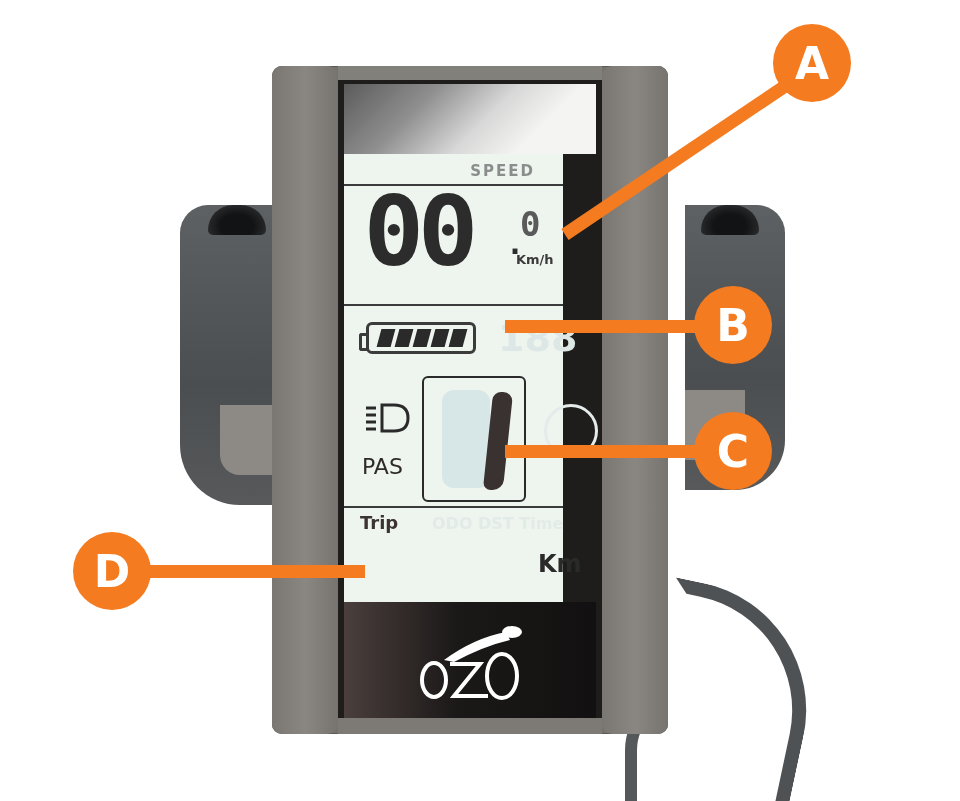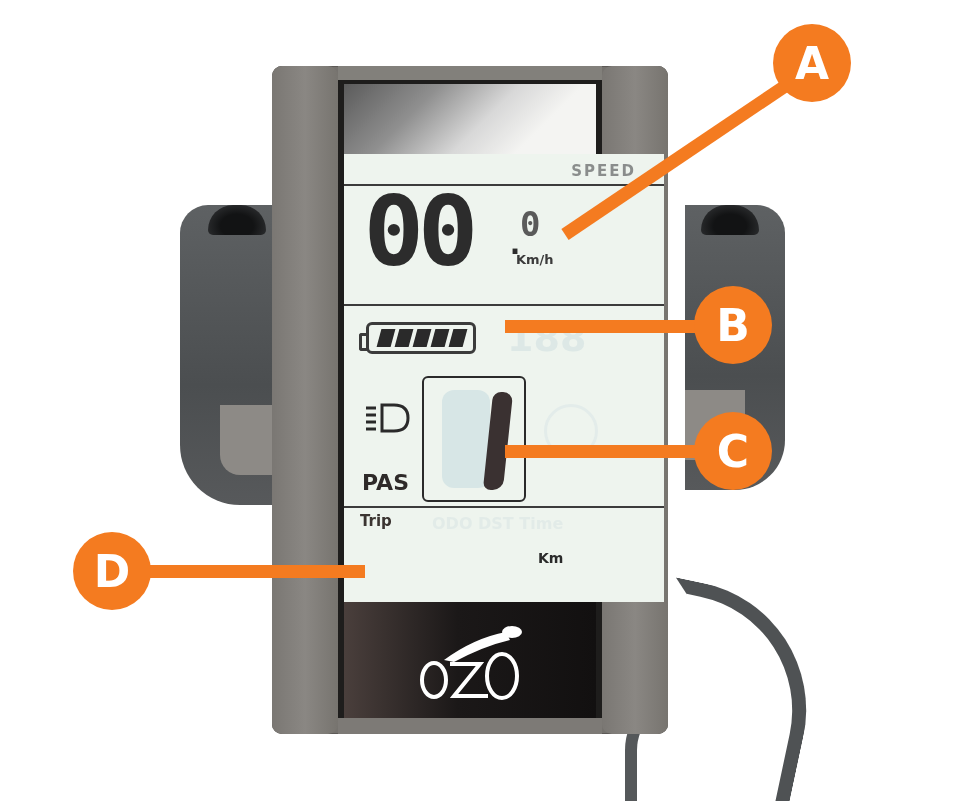--- a/index.html
+++ b/index.html
@@ -61,23 +61,22 @@
     .screen-frame {
       position: absolute; left: 66px; top: 14px; width: 264px; height: 638px;
       background: #1e1d1c;
     }
     
     .glass {
       position: absolute; left: 6px; top: 4px; width: 252px; height: 70px;
       background: linear-gradient(135deg,#5b5b5b 0%,#8f8f8f 30%,#d8d8d8 55%,#f4f4f2 75%);
     }
     .lcd {
-      position: absolute; left: 6px; top: 74px; width: 292px; height: 448px;
+      position: absolute; left: 6px; top: 74px; width: 219px; height: 448px;
       background: #eef4ee;
-      padding-left: 28px;
     }
     .lcd-divider {
       position: absolute; left: 0; width: 100%; height: 2px; background: #3b3b3b;
     }
     .speed-label {
       position: absolute; right: 28px; top: 8px; font-size: 15px; letter-spacing: 2px;
       color: #8a8d8c; font-weight: bold;
     }
     
     .seg-digit {
@@ -93,50 +92,50 @@
       position: absolute; left: 22px; top: 168px; width: 110px; height: 32px;
       border: 3px solid #3b3b3b; border-radius: 6px; box-sizing: border-box;
     }
     .battery::before {
       content: ""; position: absolute; left: -10px; top: 8px; width: 6px; height: 12px;
       border: 3px solid #3b3b3b; border-right: none; border-radius: 3px 0 0 3px;
     }
     .battery .bars { position: absolute; left: 10px; top: 4px; display: flex; gap: 4px; }
     .battery .bar { width: 14px; height: 18px; background: #2a2a2a; transform: skewX(-15deg); }
     .ghost-pct {
-      position: absolute; left: 154px; top: 162px; font-size: 38px; color: #dde8e6; font-weight: bold; margin-left: 9px;
+      position: absolute; left: 154px; top: 162px; font-size: 38px; color: #dde8e6; font-weight: bold;
     }
 
     .headlight-icon { position: absolute; left: 20px; top: 248px; width: 46px; height: 32px; }
-    .pas-label { position: absolute; left: 18px; top: 300px; font-size: 22px; font-weight: bold; color: #2e2a29; margin-top: 16px; }
+    .pas-label { position: absolute; left: 18px; top: 300px; font-size: 22px; font-weight: normal; color: #2e2a29; }
 
     .pas-box {
       position: absolute; left: 78px; top: 222px; width: 104px; height: 126px;
       border: 2px solid #2a2a2a; border-radius: 6px; box-sizing: border-box;
     }
     .pas-ghost {
       position: absolute; left: 18px; top: 12px; width: 48px; height: 98px;
       border-radius: 12px; background: #d7e6e6;
     }
     .pas-seg {
       position: absolute; left: 64px; top: 14px; width: 20px; height: 98px;
       background: #3a3131; border-radius: 8px 10px 10px 8px; transform: skewX(-6deg);
     }
     .ghost-circle {
       position: absolute; left: 200px; top: 250px; width: 48px; height: 48px; border-radius: 50%;
       border: 3px solid #e3ecea;
     }
 
-    .trip-label { position: absolute; left: 16px; top: 358px; font-size: 15px; font-weight: bold; color: #3b3431; }
+    .trip-label { position: absolute; left: 16px; top: 358px; font-size: 18px; font-weight: bold; color: #3b3431; }
     .ghost-labels { position: absolute; left: 88px; top: 360px; font-size: 16px; color: #e2ebe8; font-weight: bold; white-space: nowrap; }
     .trip-value {
       position: absolute; left: 14px; top: 386px; font-size: 30px; letter-spacing: 1px;
       font-family: "DejaVu Sans Mono", "Liberation Mono", monospace; font-style: italic; color: #2a2a2a;
     }
-    .trip-unit { position: absolute; left: 194px; top: 396px; font-size: 14px; font-weight: bold; color: #2a2a2a; }
+    .trip-unit { position: absolute; left: 194px; top: 396px; font-size: 24px; font-weight: bold; color: #2a2a2a; }
 
     .logo-area {
       position: absolute; left: 6px; top: 522px; width: 252px; height: 116px;
       background: linear-gradient(90deg,#4a3f3c 0%,#1b1818 45%,#121010 100%);
     }
     .logo { position: absolute; left: 70px; top: 22px; width: 112px; height: 80px; }
 
     
     .callout-line { position: absolute; height: 13px; background: #f47b20; transform-origin: left center; }
     .callout-badge {

